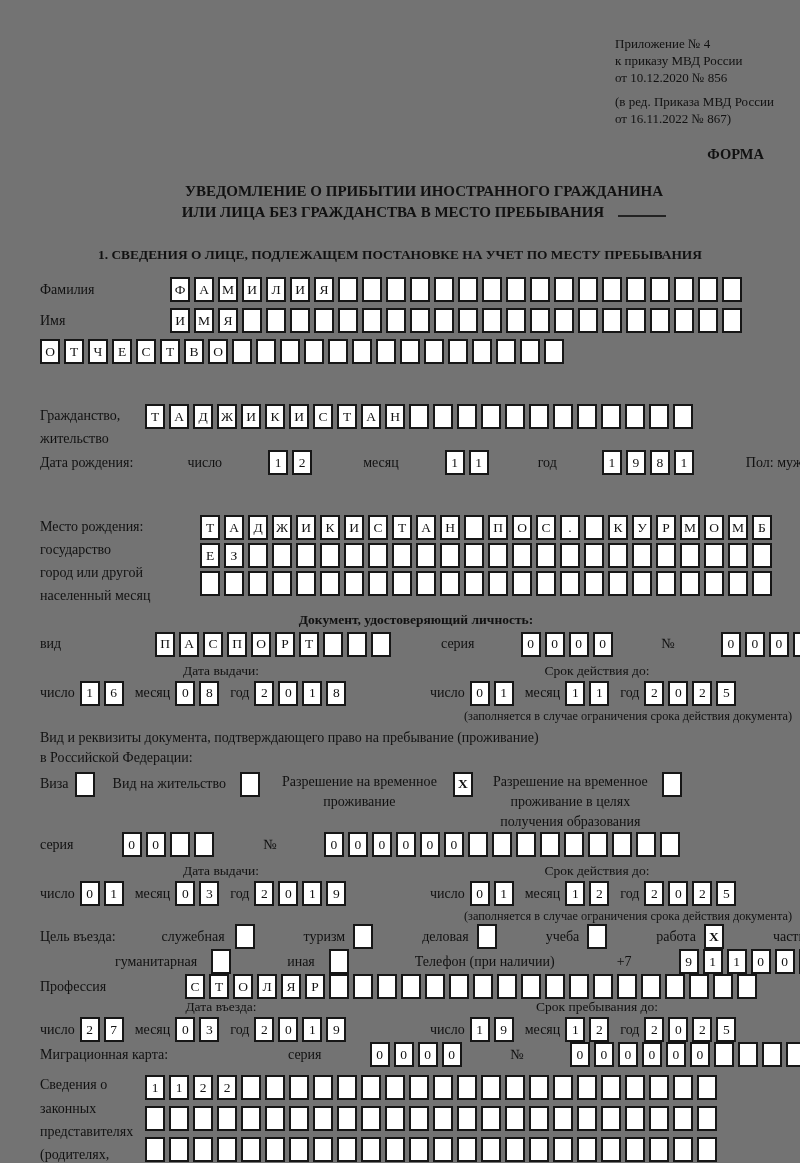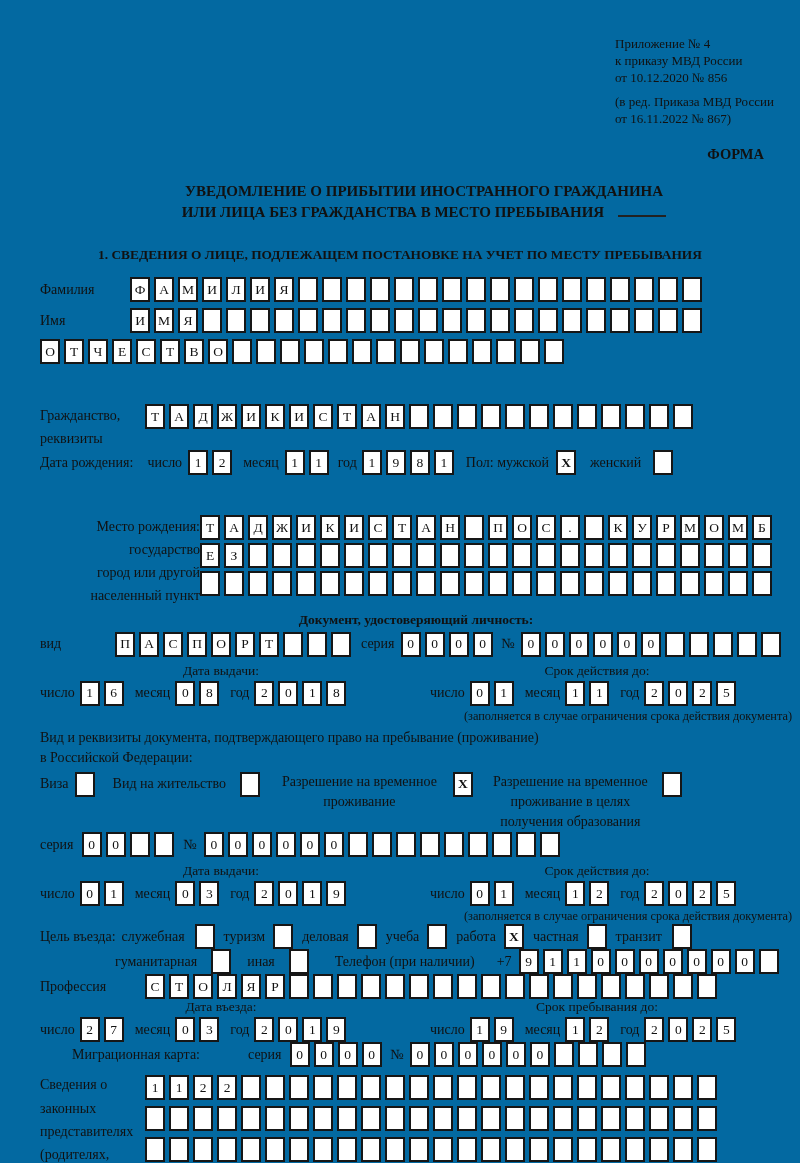--- a/index.html
+++ b/index.html
@@ -1,37 +1,37 @@
 <!DOCTYPE html>
 <html><head>
 <meta charset="utf-8">
 <style>
   html,body{margin:0;padding:0;background:#ffffff;}
   body{width:800px;height:1163px;font-family:"Liberation Serif","DejaVu Serif",serif;color:#111;}
-  .page{position:relative;width:800px;height:1163px;overflow:hidden;background:#0369a1;}
+  .page{position:relative;width:800px;height:1163px;overflow:hidden;background:#737373;}
   .hdr{position:absolute;left:615px;top:36px;font-size:13px;line-height:1.3;}
   .hdr .ed{margin-top:7px;}
   .forma{position:absolute;right:36px;top:146px;font-weight:bold;font-size:14.5px;}
   .title{position:absolute;left:0;right:0;top:181px;text-align:center;font-weight:bold;font-size:15px;line-height:1.4;padding-left:48px;}
   .blank-line{display:inline-block;width:48px;height:13px;border-bottom:2.5px solid #222;margin-left:14px;}
   .sec{position:absolute;left:0;right:0;top:247px;text-align:center;font-weight:bold;font-size:13.4px;}
   .form{position:absolute;left:40px;top:277px;width:752px;font-size:14px;}
-  .frow{display:flex;align-items:center;}
+  .frow{display:flex;align-items:center;gap:40px;}
   .trow{display:flex;align-items:flex-start;margin-top:40px;}
   .cells{display:flex;column-gap:4px;}
   .cell,.cb{width:20px;height:25px;box-sizing:border-box;border:2px solid #161616;display:inline-flex;
             align-items:center;justify-content:center;font-size:13.5px;flex:0 0 auto;background:#fff;}
   .cb{font-weight:bold;}
   .vgap{display:flex;flex-direction:column;row-gap:3px;}
   .lbl{flex:0 0 auto;}
   .lw75{width:75px;flex:0 0 75px;}
   .lw90{width:90px;flex:0 0 90px;}
   .lw105{width:105px;flex:0 0 105px;}
   .lw135{width:135px;flex:0 0 135px;}
-  .lw160{width:160px;flex:0 0 160px;text-align:right;}
+  .lw160{width:160px;flex:0 0 160px;}
   .two-lines{line-height:1.65;}
   .center-b{font-weight:bold;text-align:center;}
   .dateline{display:flex;align-items:center;}
   .dateline .t{margin-right:5px;}
   .dateline .m{margin-left:11px;margin-right:5px;}
   .two-col{display:flex;}
   .col-l{width:362px;flex:0 0 362px;}
   .col-r{flex:1;}
   .dh{text-align:center;font-size:13.5px;margin-bottom:2px;}
   .note-r{text-align:right;font-size:12.3px;margin-top:3px;}
@@ -146,21 +146,21 @@
           <span class="cell"></span>
           <span class="cell"></span>
           <span class="cell"></span>
           <span class="cell"></span>
         </span>
     </div>
 
     <div class="trow">
       <span class="lbl lw105 two-lines">
         <span>Гражданство,</span><br>
-        <span>реквизиты</span>
+        <span>жительство</span>
       </span>
       <span class="cells">
           <span class="cell">Т</span>
           <span class="cell">А</span>
           <span class="cell">Д</span>
           <span class="cell">Ж</span>
           <span class="cell">И</span>
           <span class="cell">К</span>
           <span class="cell">И</span>
           <span class="cell">С</span>
@@ -205,21 +205,21 @@
       <span class="cb">X</span>
       <span class="lbl" style="margin-left:14px;margin-right:12px">женский</span>
       <span class="cb"></span>
     </div>
 
     <div class="trow mt8">
       <span class="lbl lw160 two-lines">
         <span>Место рождения:</span><br>
         <span>государство</span><br>
         <span>город или другой</span><br>
-        <span>населенный пункт</span>
+        <span>населенный месяц</span>
       </span>
       <span class="vgap">
         <span class="cells">
             <span class="cell">Т</span>
             <span class="cell">А</span>
             <span class="cell">Д</span>
             <span class="cell">Ж</span>
             <span class="cell">И</span>
             <span class="cell">К</span>
             <span class="cell">И</span>

